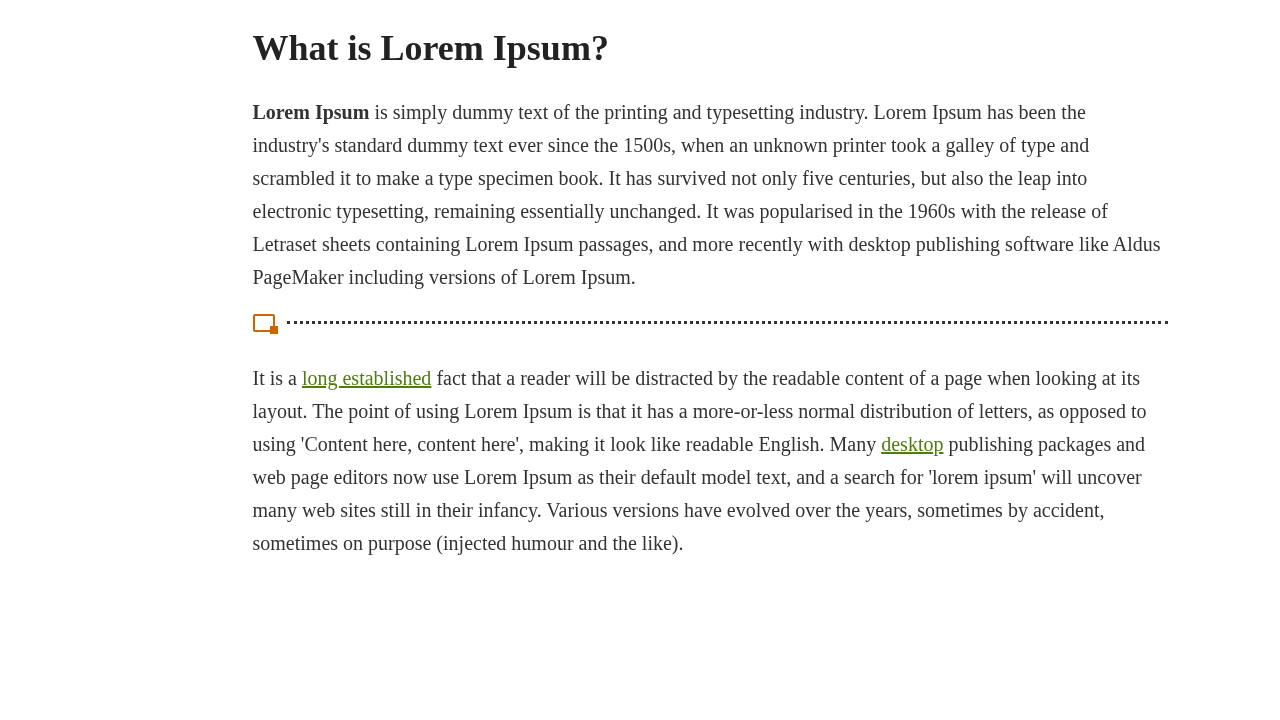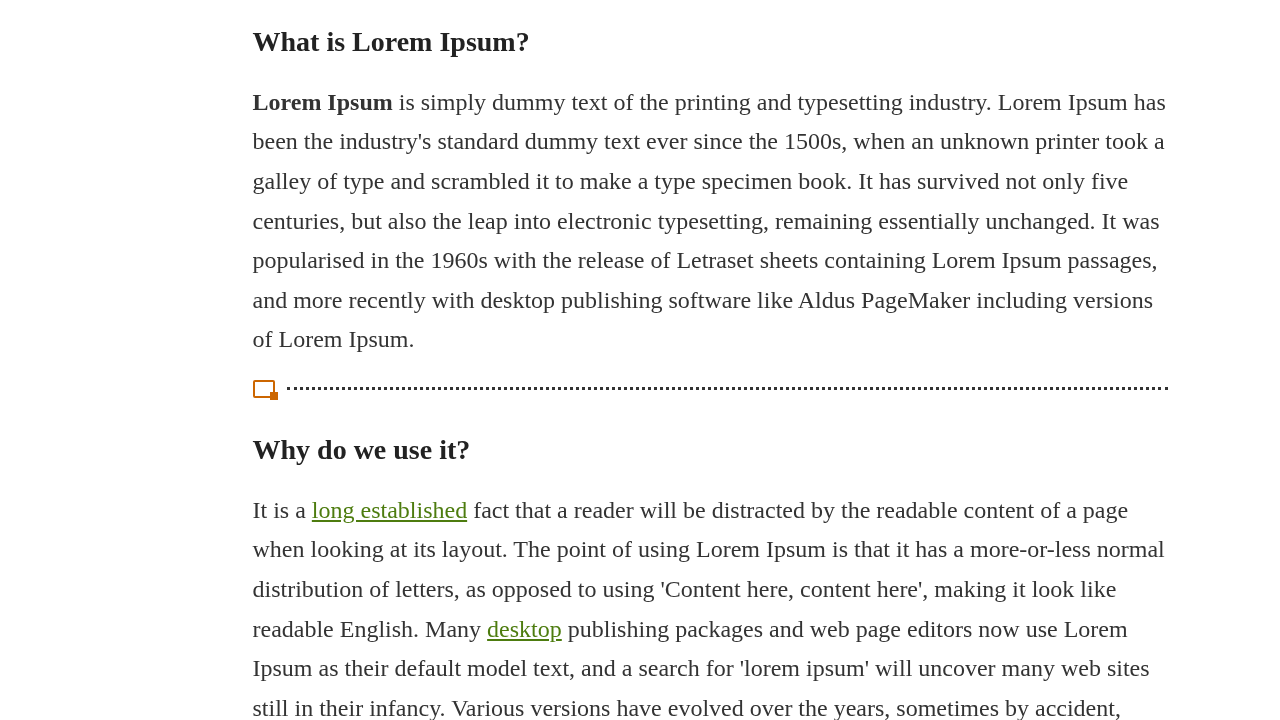--- a/index.html
+++ b/index.html
@@ -19,29 +19,29 @@
       overflow-x: hidden;
     }
 
     .page-content {
       max-width: 1115px;
       margin: 0 auto;
       padding: 20px 30px 40px 170px;
     }
 
     .section-title {
-      font-size: 28px;
+      font-size: 36px;
       font-weight: bold;
       color: #222222;
       margin-bottom: 18px;
       font-family: Georgia, serif;
     }
 
     .section-body {
-      font-size: 24px;
+      font-size: 20px;
       line-height: 1.65;
       color: #333333;
       margin-bottom: 10px;
     }
 
     .section-body strong {
       font-weight: bold;
     }
 
     .divider-container {
@@ -100,20 +100,19 @@
       <strong>Lorem Ipsum</strong><span> is simply dummy text of the printing and typesetting industry. Lorem Ipsum has been the industry's standard dummy text ever since the 1500s, when an unknown printer took a galley of type and scrambled it to make a type specimen book. It has survived not only five centuries, but also the leap into electronic typesetting, remaining essentially unchanged. It was popularised in the 1960s with the release of Letraset sheets containing Lorem Ipsum passages, and more recently with desktop publishing software like Aldus PageMaker including versions of Lorem Ipsum.</span>
     </p>
   </div>
 
   <div class="divider-container">
     <div class="icon-box"></div>
     <div class="dotted-line"></div>
   </div>
 
   <div class="section section-two">
-    <h2 class="section-title">Why do we use it?</h2>
 
     <p class="section-body">
       <span>It is a </span><a href="#">long established</a><span> fact that a reader will be distracted by the readable content of a page when looking at its layout. The point of using Lorem Ipsum is that it has a more-or-less normal distribution of letters, as opposed to using 'Content here, content here', making it look like readable English. Many </span><a href="#">desktop</a><span> publishing packages and web page editors now use Lorem Ipsum as their default model text, and a search for 'lorem ipsum' will uncover many web sites still in their infancy. Various versions have evolved over the years, sometimes by accident, sometimes on purpose (injected humour and the like).</span>
     </p>
   </div>
 
 </div>
 
 </body></html>

